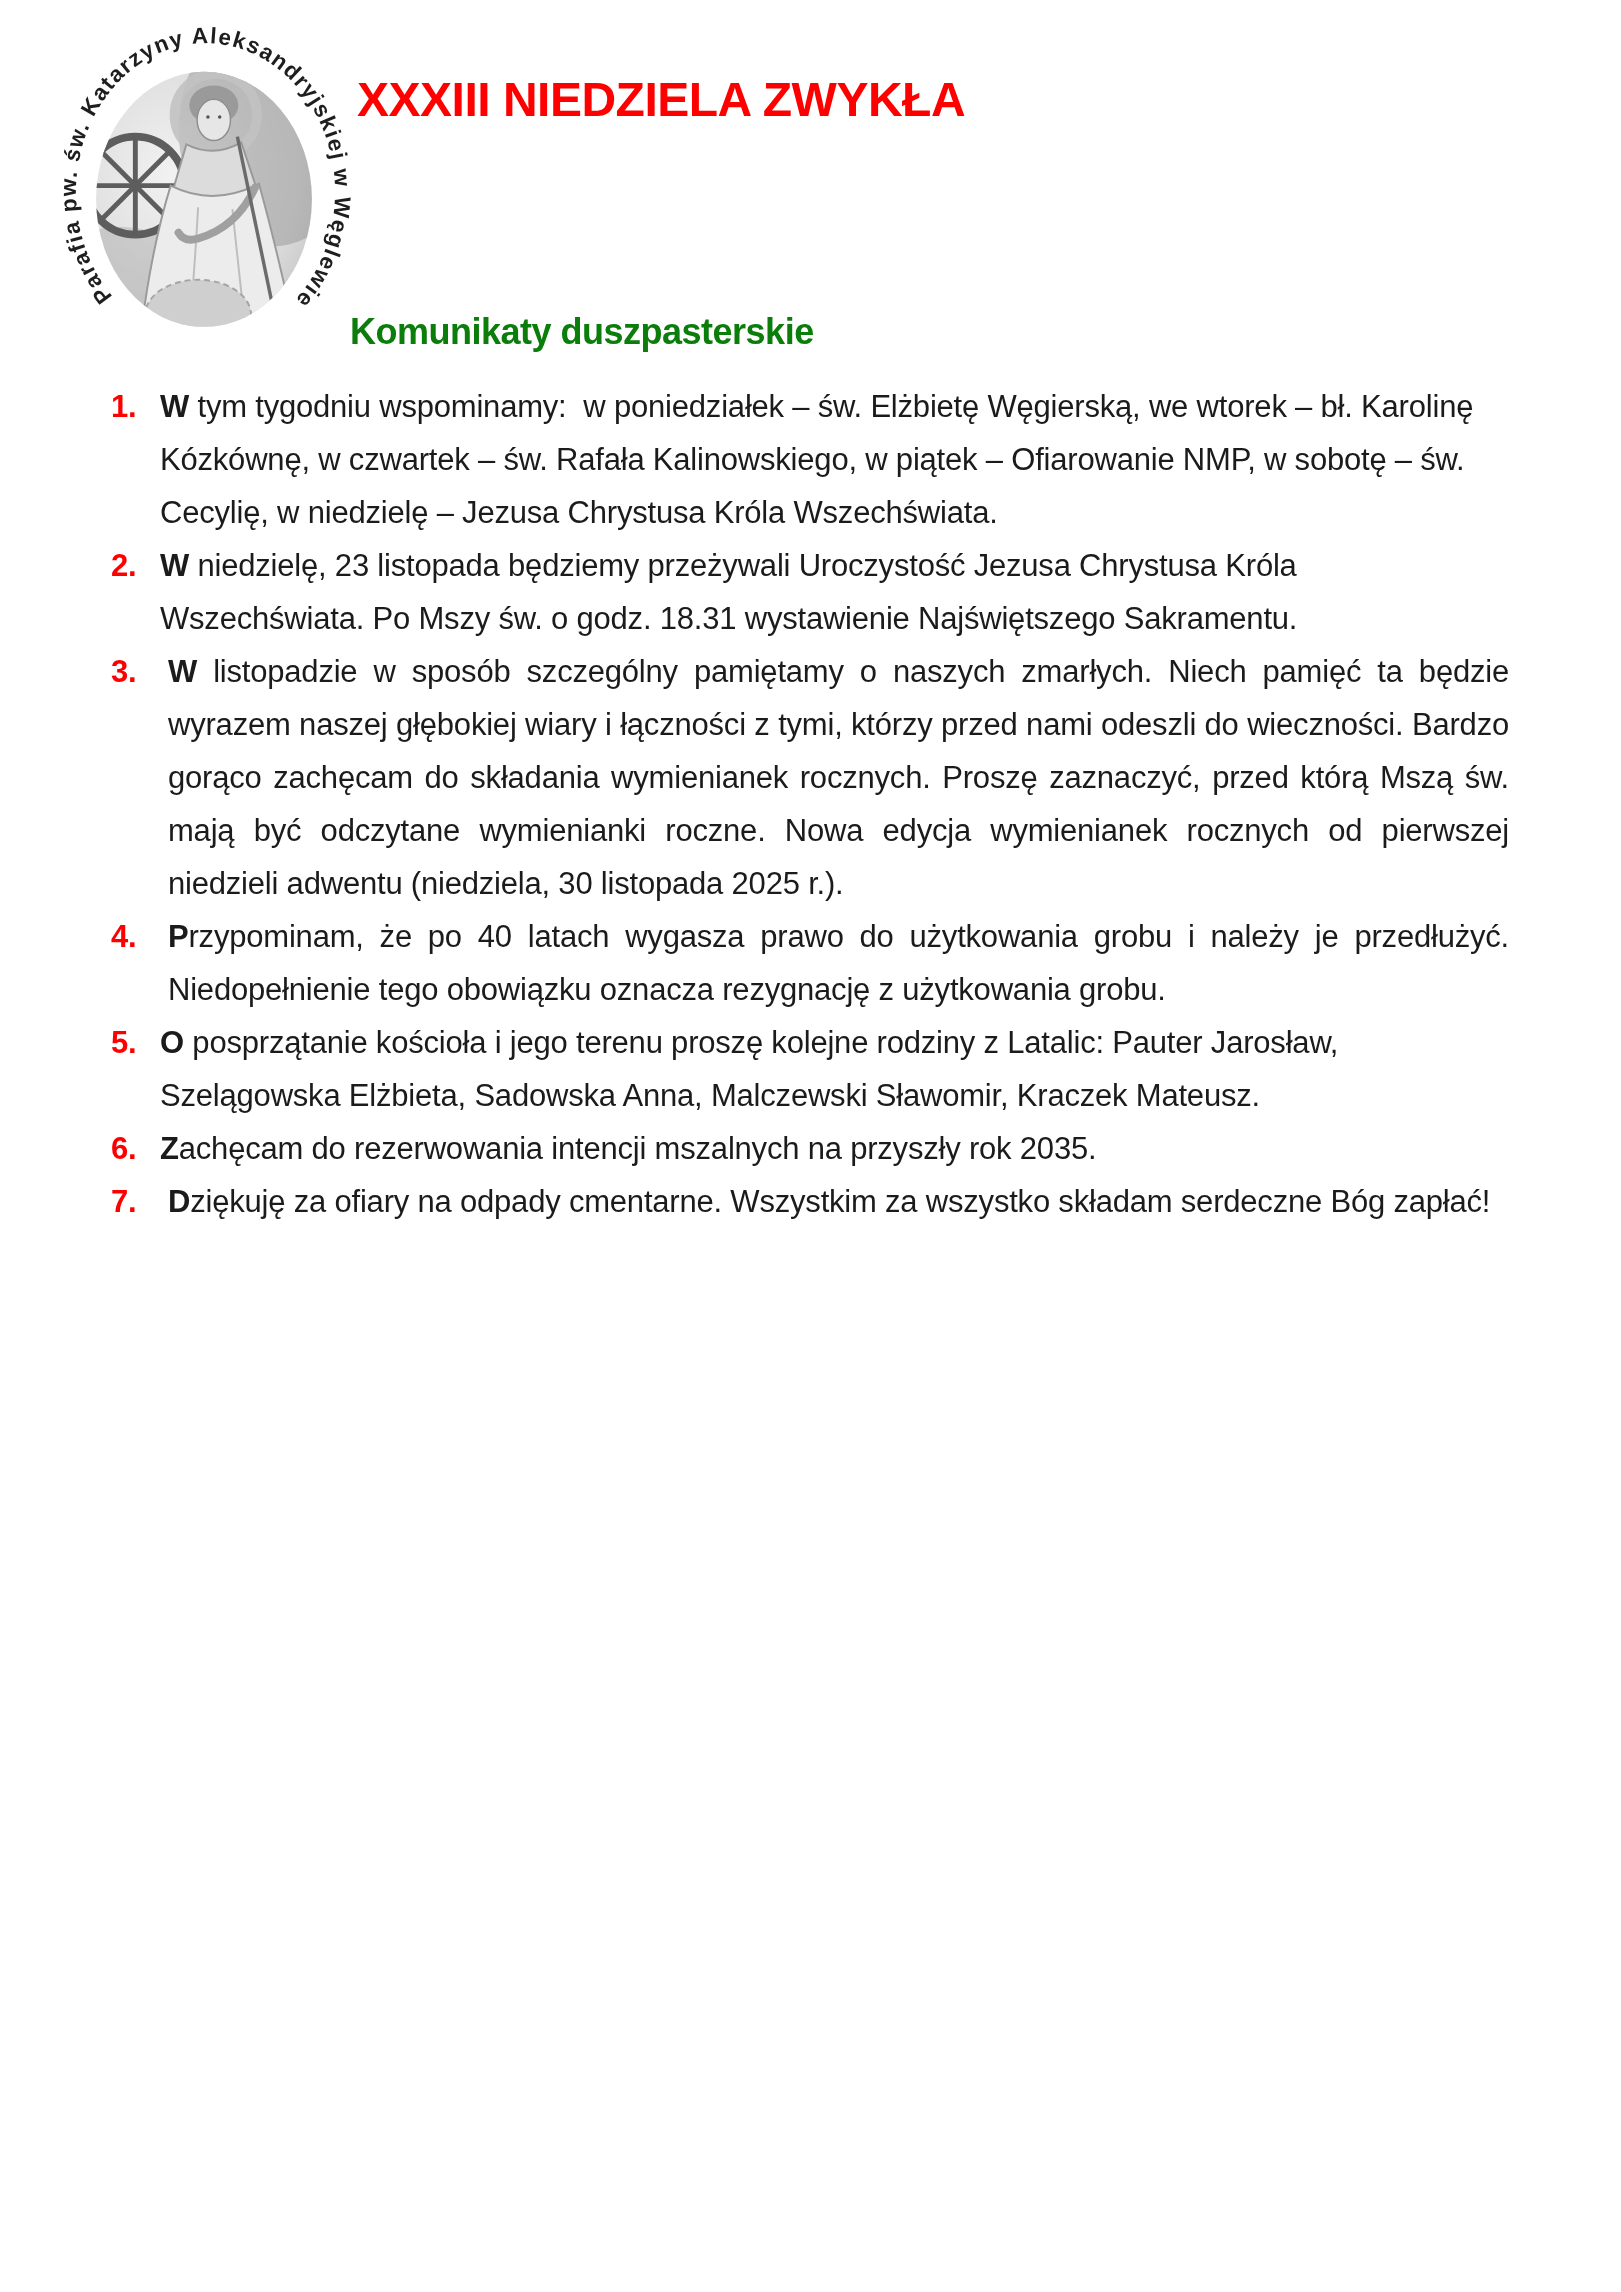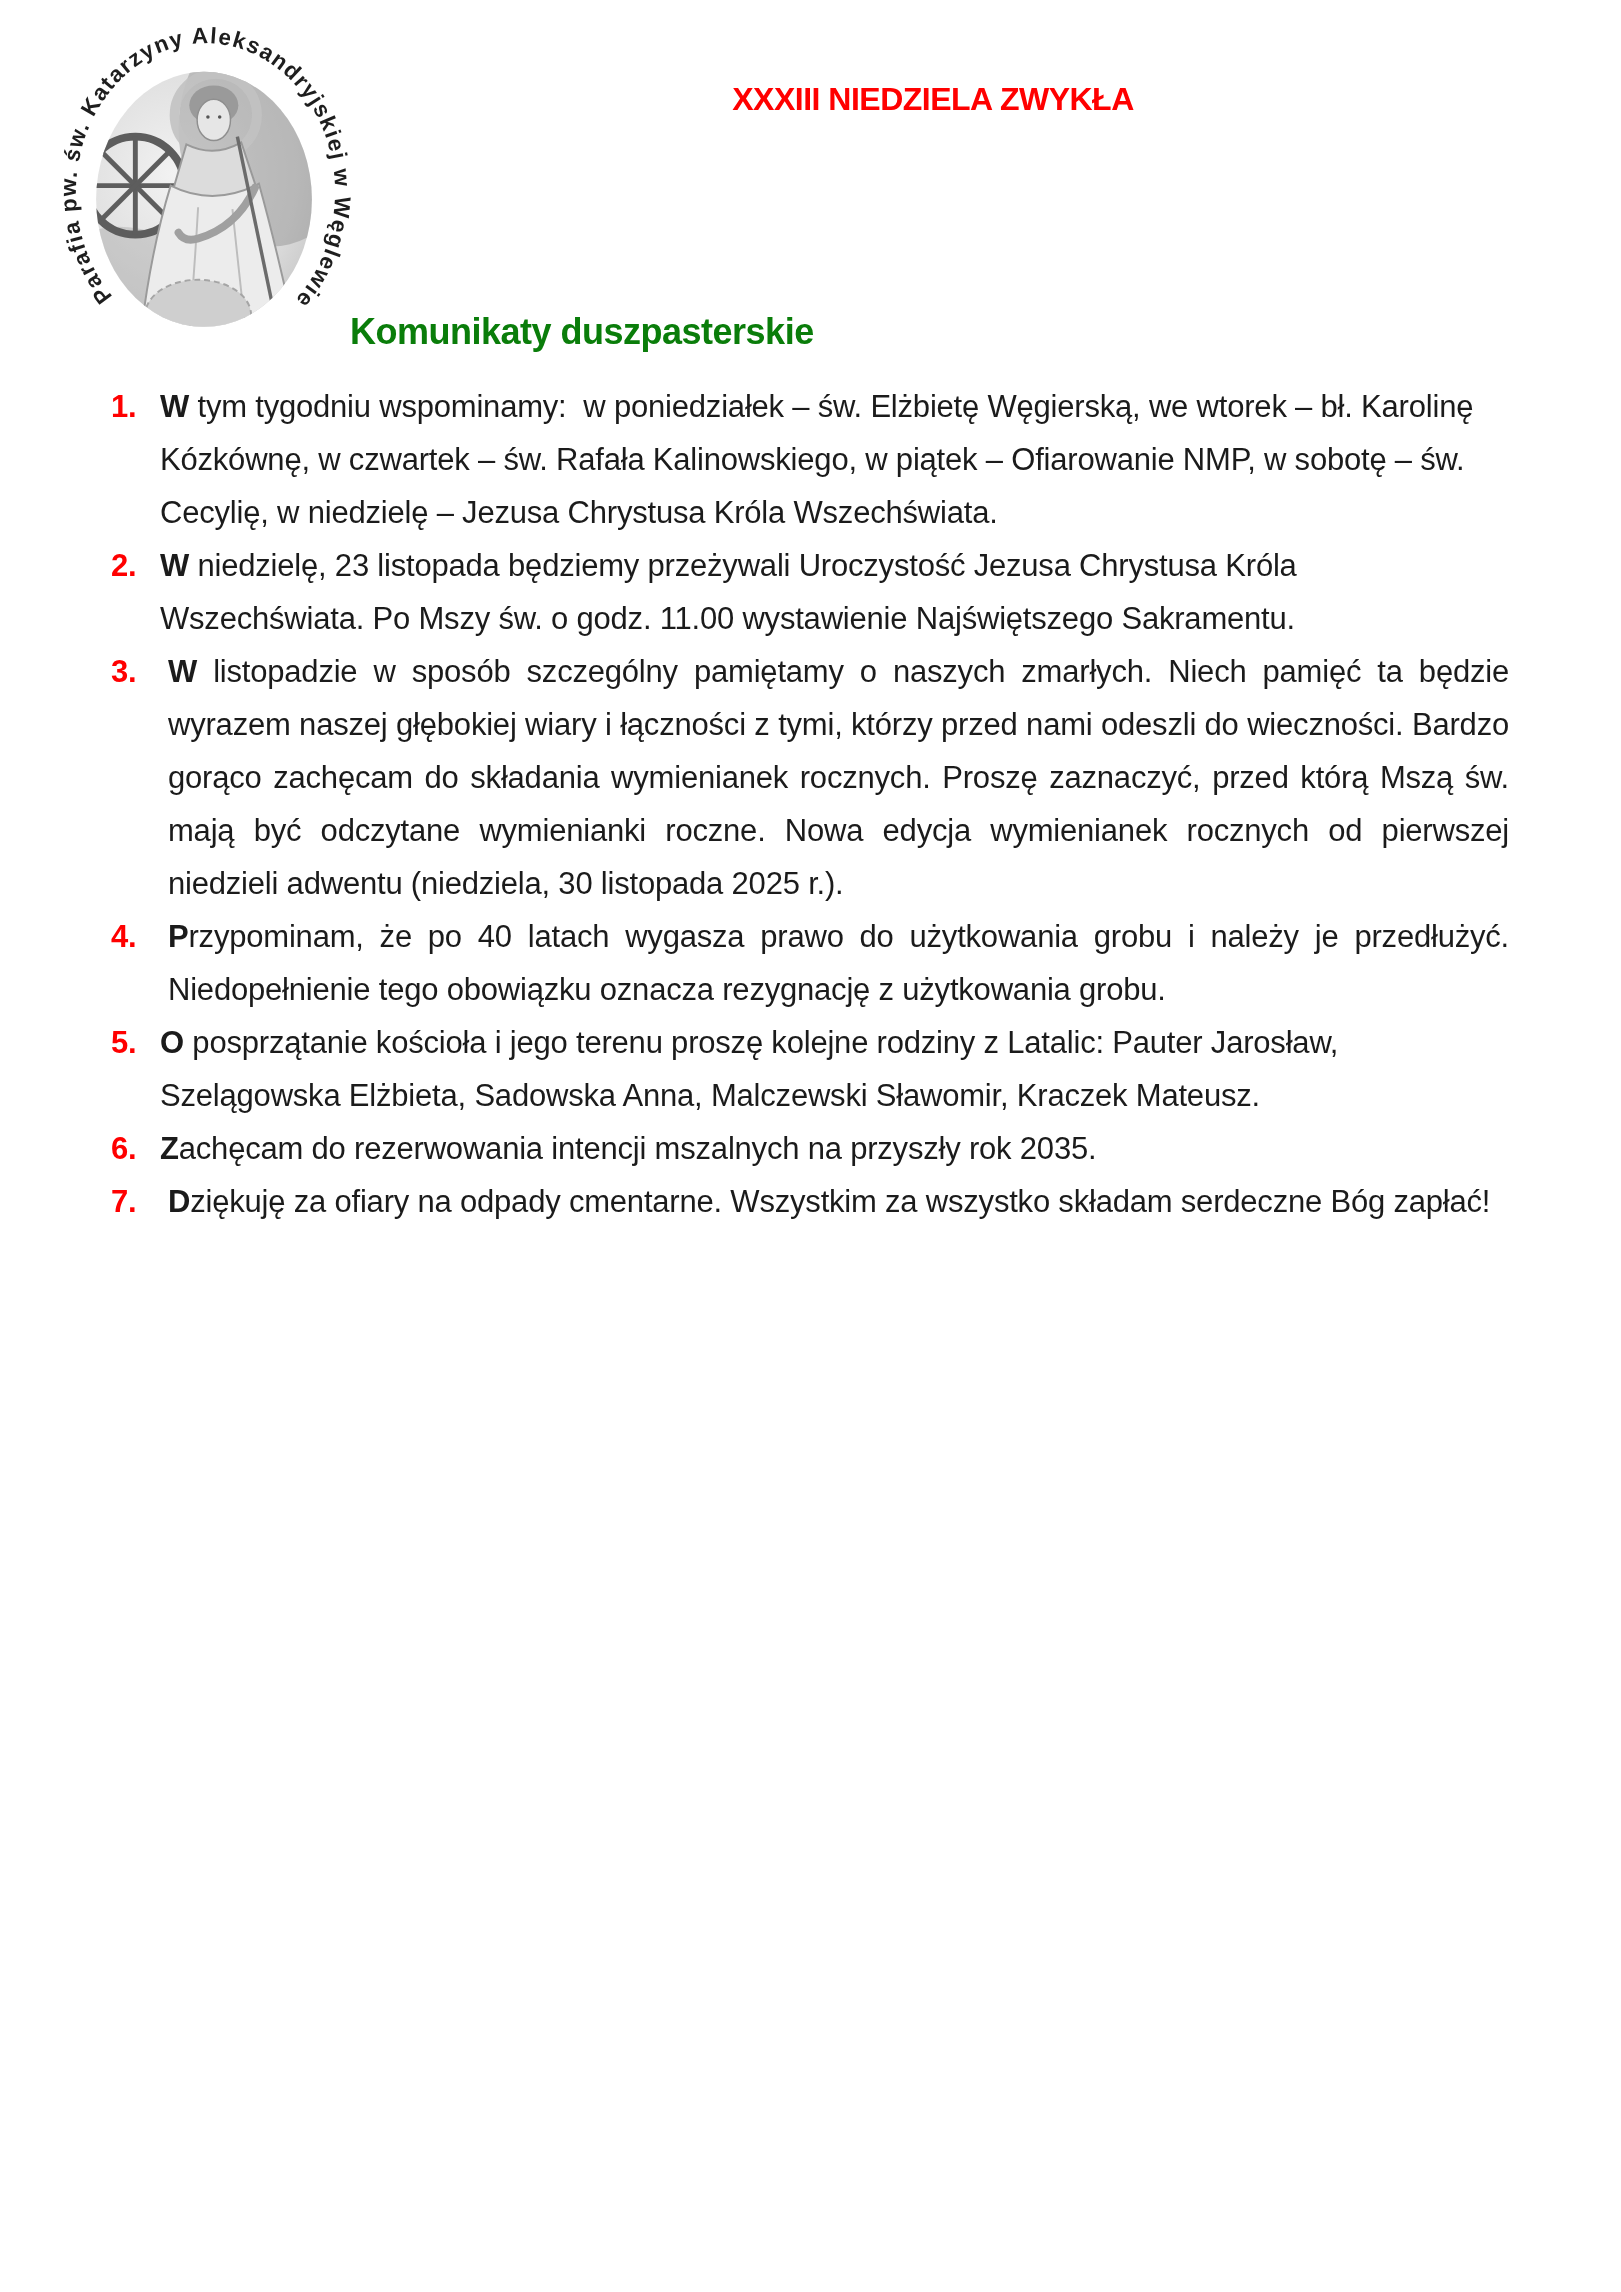--- a/index.html
+++ b/index.html
@@ -31,24 +31,24 @@
     font-weight: bold;
     font-size: 23px;
     letter-spacing: 1.5px;
     fill: #1e1e1e;
   }
   .title-block {
     position: absolute;
     left: 357px;
     right: 112px;
     top: 69px;
-    text-align: center;
+    text-align: left;
     color: #ff0000;
     font-weight: bold;
-    font-size: 32px;
+    font-size: 48px;
     line-height: 61px;
     letter-spacing: -0.5px;
   }
   .section-heading {
     position: absolute;
     left: 341px;
     top: 302px;
     margin: 9px;
     color: #0a7d0a;
     font-size: 36px;
@@ -150,21 +150,21 @@
 
   <h2 class="section-heading">Komunikaty duszpasterskie</h2>
 
   <ol class="list">
     <li class="item">
       <span class="num">1.</span>
       <span class="text"><span class="lead">W</span><span> tym tygodniu wspominamy:&nbsp; w poniedziałek – św. Elżbietę Węgierską, we wtorek – bł. Karolinę Kózkównę, w czwartek – św. Rafała Kalinowskiego, w piątek – Ofiarowanie NMP, w sobotę – św. Cecylię, w niedzielę – Jezusa Chrystusa Króla Wszechświata.</span></span>
     </li>
     <li class="item">
       <span class="num">2.</span>
-      <span class="text"><span class="lead">W</span><span> niedzielę, 23 listopada będziemy przeżywali Uroczystość Jezusa Chrystusa Króla Wszechświata. Po Mszy św. o godz. 11.00 wystawienie Najświętszego Sakramentu.</span></span>
+      <span class="text"><span class="lead">W</span><span> niedzielę, 23 listopada będziemy przeżywali Uroczystość Jezusa Chrystusa Króla Wszechświata. Po Mszy św. o godz. 18.31 wystawienie Najświętszego Sakramentu.</span></span>
     </li>
     <li class="item justify">
       <span class="num">3.</span>
       <span class="text"><span class="lead">W</span><span> listopadzie w sposób szczególny pamiętamy o naszych zmarłych. Niech pamięć ta będzie wyrazem naszej głębokiej wiary i łączności z tymi, którzy przed nami odeszli do wieczności. Bardzo gorąco zachęcam do składania wymienianek rocznych. Proszę zaznaczyć, przed którą Mszą św. mają być odczytane wymienianki roczne. Nowa edycja wymienianek rocznych od pierwszej niedzieli adwentu (niedziela, 30 listopada 2025 r.).</span></span>
     </li>
     <li class="item justify">
       <span class="num">4.</span>
       <span class="text"><span class="lead">P</span><span>rzypominam, że po 40 latach wygasza prawo do użytkowania grobu i należy je przedłużyć. Niedopełnienie tego obowiązku oznacza rezygnację z użytkowania grobu.</span></span>
     </li>
     <li class="item">

